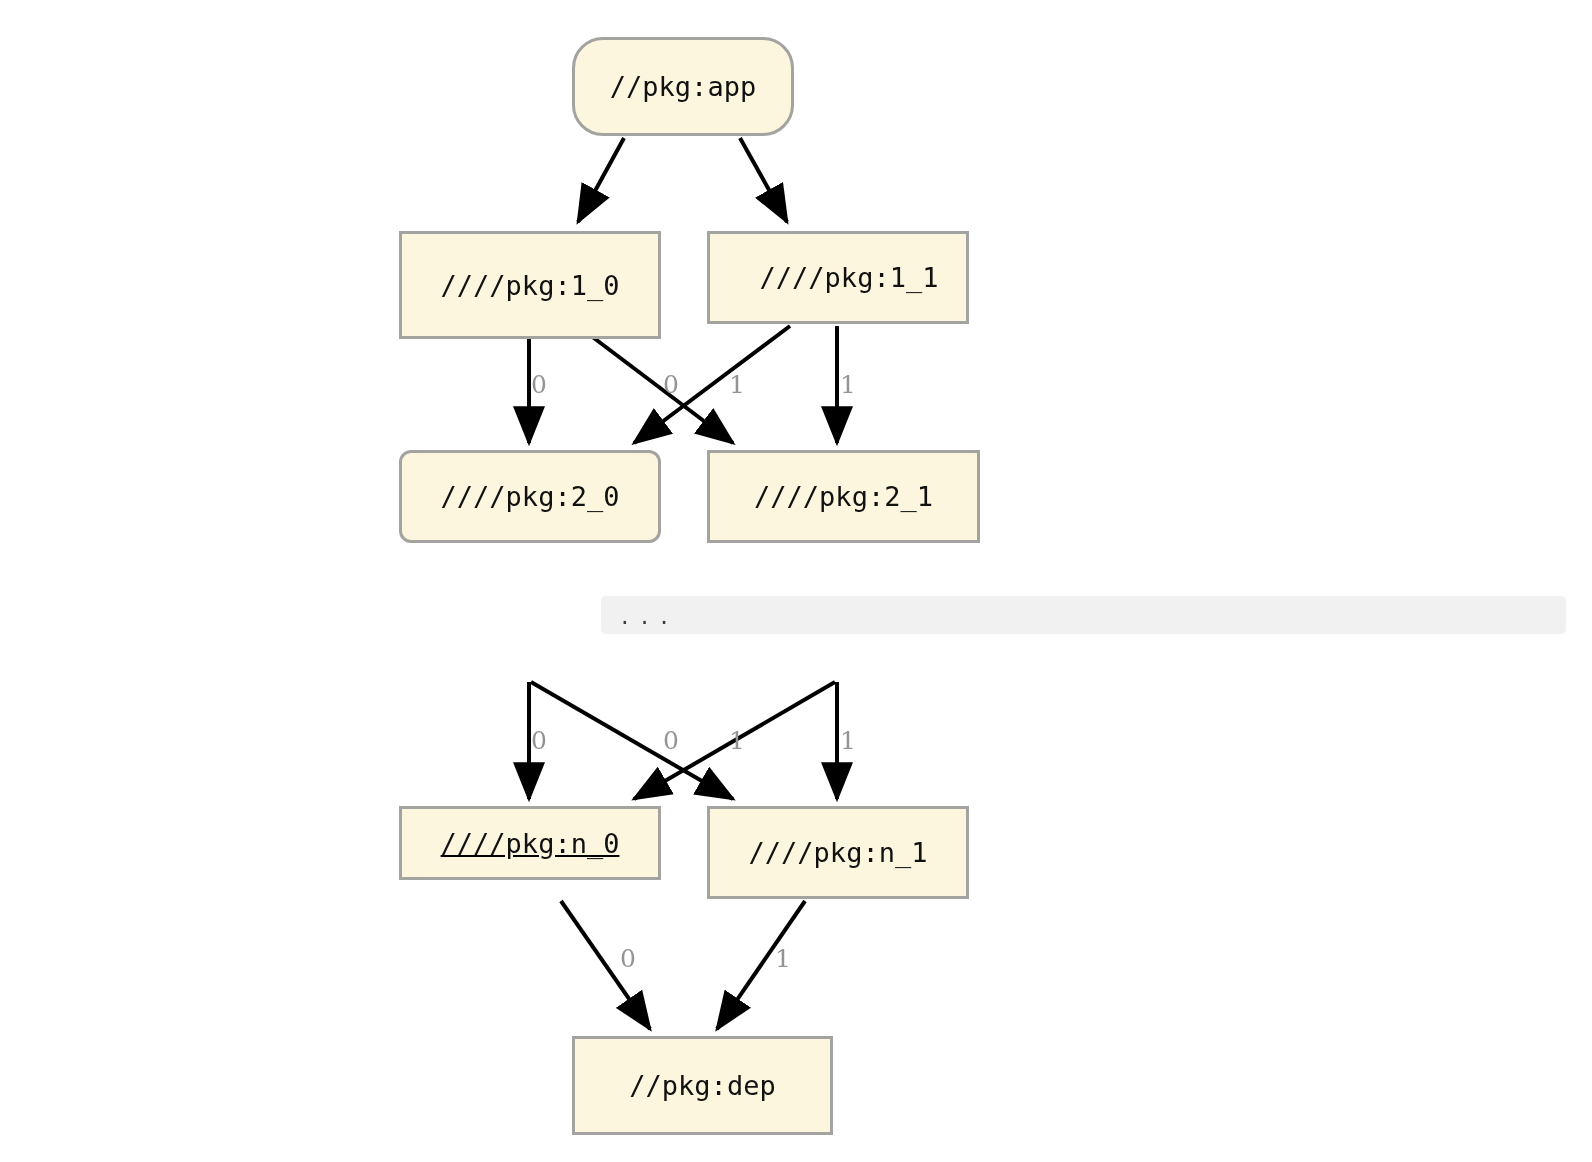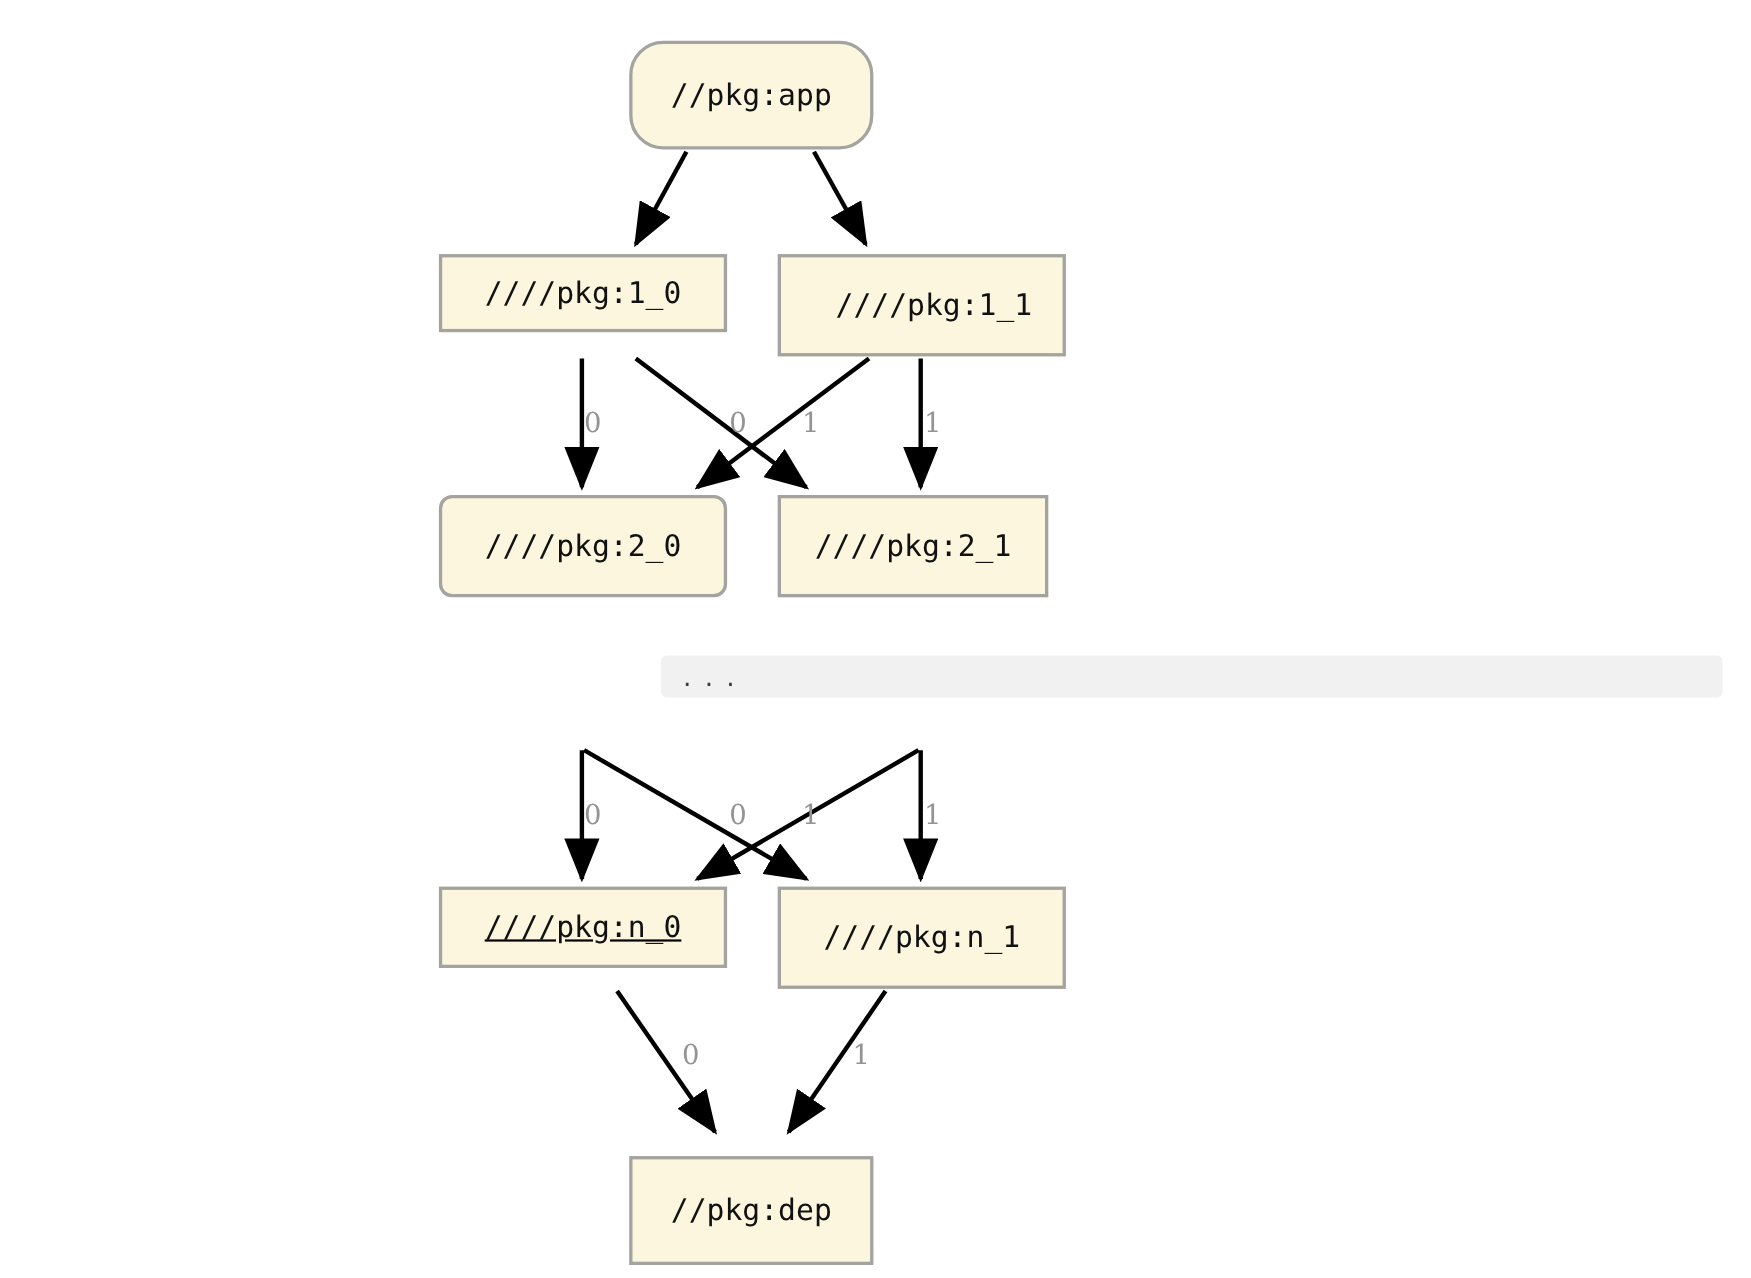--- a/index.html
+++ b/index.html
@@ -100,45 +100,45 @@
 
     <line x1="561" y1="901" x2="650" y2="1029" stroke="#000000" stroke-width="4" marker-end="url(#arrowhead)"></line>
 
     <line x1="805" y1="901" x2="717" y2="1029" stroke="#000000" stroke-width="4" marker-end="url(#arrowhead)"></line>
   </svg>
 
   <div class="node-box" style="left:572px; top:37px; width:222px; height:99px;border-radius:31px;">
     <span class="node-label">//pkg:app</span>
   </div>
 
-  <div class="node-box" style="left:399px; top:231px; width:262px; height:71px;">
+  <div class="node-box" style="left:399px; top:231px; width:262px; height:108px;">
     <span class="node-label">////pkg:1_0</span>
   </div>
 
   <div class="node-box" style="left:707px; top:231px; width:262px; height:93px;padding-left:22px;">
     <span class="node-label">////pkg:1_1</span>
   </div>
 
   <div class="node-box" style="left:399px; top:450px; width:262px; height:93px;border-radius:12px;">
     <span class="node-label">////pkg:2_0</span>
   </div>
 
-  <div class="node-box" style="left:707px; top:450px; width:246px; height:93px;">
+  <div class="node-box" style="left:707px; top:450px; width:273px; height:93px;">
     <span class="node-label">////pkg:2_1</span>
   </div>
 
   <div class="node-box" style="left:399px; top:806px; width:262px; height:74px;text-decoration:underline;">
     <span class="node-label">////pkg:n_0</span>
   </div>
 
   <div class="node-box" style="left:707px; top:806px; width:262px; height:93px;">
     <span class="node-label">////pkg:n_1</span>
   </div>
 
-  <div class="node-box" style="left:572px; top:1036px; width:222px; height:99px;margin-top:15px;">
+  <div class="node-box" style="left:572px; top:1036px; width:261px; height:99px;">
     <span class="node-label">//pkg:dep</span>
   </div>
 
   <div class="edge-label" style="left:531px; top:372px;">0</div>
   <div class="edge-label" style="left:663px; top:372px;">0</div>
   <div class="edge-label" style="left:729px; top:372px;">1</div>
   <div class="edge-label" style="left:840px; top:372px;">1</div>
 
   <div class="edge-label" style="left:531px; top:728px;">0</div>
   <div class="edge-label" style="left:663px; top:728px;">0</div>

